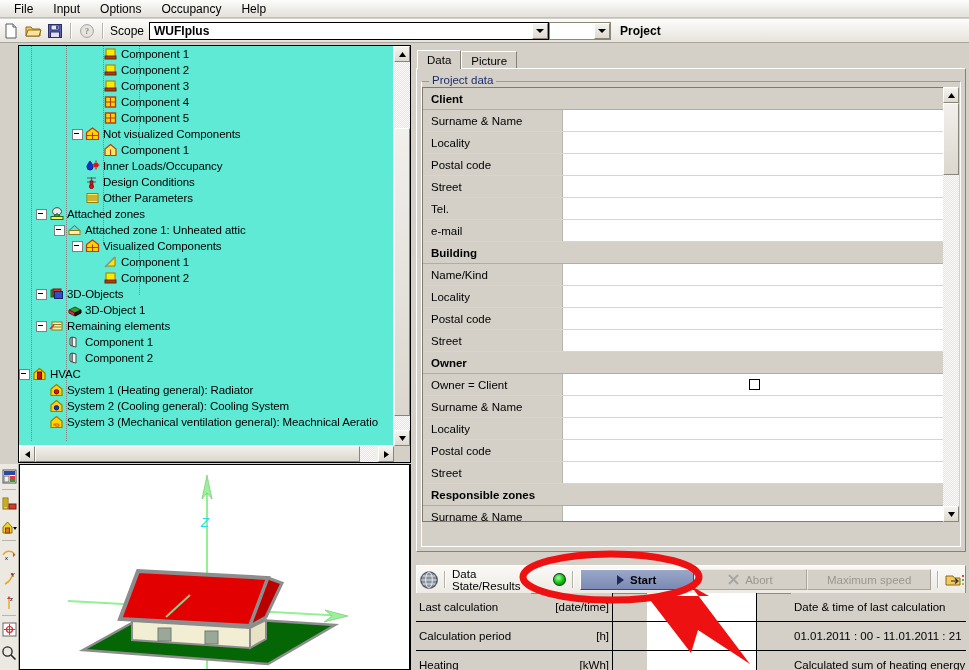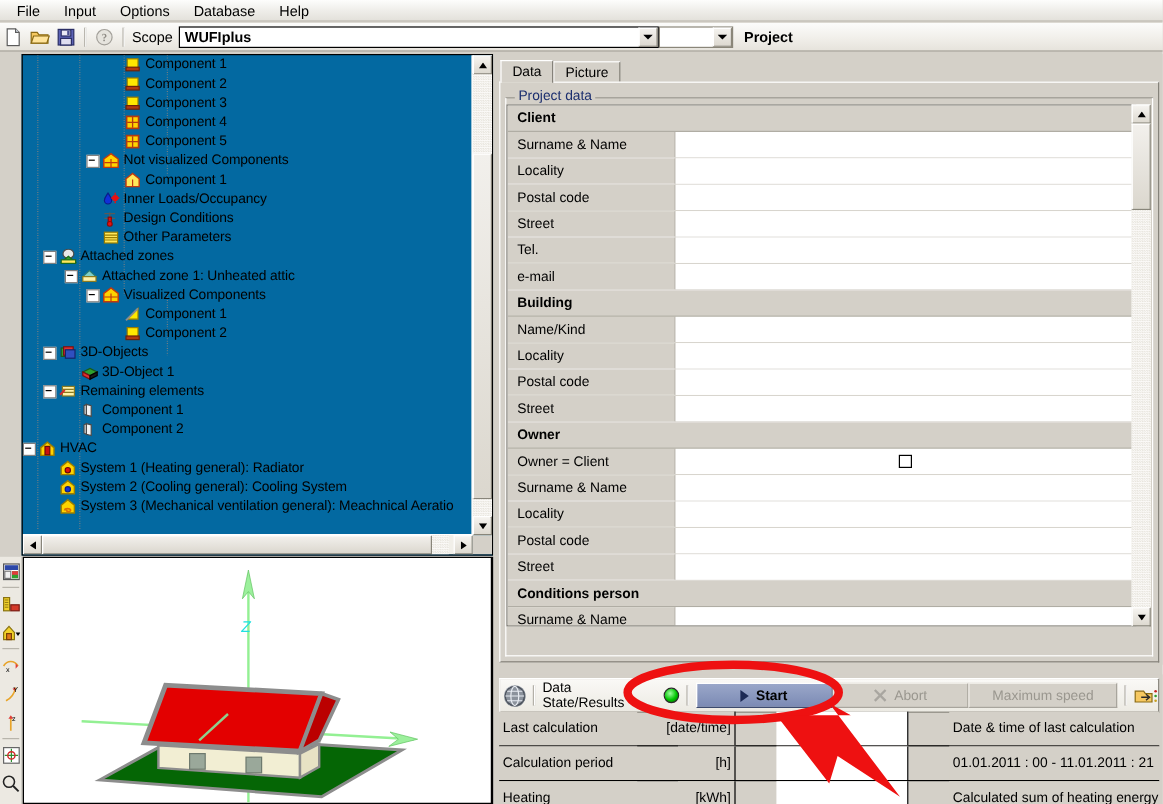--- a/index.html
+++ b/index.html
@@ -44,21 +44,21 @@
   }
   .smallcombo{
     height:18px;width:62px;background:#fff;border:1px solid #8a8679;
     box-sizing:border-box;display:flex;align-items:center;justify-content:flex-end;
   }
   .projtitle{font-size:12px;font-weight:bold;padding-left:9px;}
 
   
   .treepanel{
     position:absolute;left:18px;top:45px;width:393px;height:418px;
-    background:#0369a1;border:1px solid #000;box-sizing:border-box;overflow:hidden;
+    background:#5eead4;border:1px solid #000;box-sizing:border-box;overflow:hidden;
   }
   .treeinner{position:absolute;left:0;top:0;width:375px;height:395px;overflow:hidden;}
   .trow{height:16px;display:flex;align-items:center;white-space:nowrap;position:relative;}
   .tlabel{font-size:11.5px;color:#000;padding-left:3px;letter-spacing:-0.1px;}
   .tico{width:15px;height:14px;position:relative;flex:none;}
   .expander{
     width:9px;height:9px;border:1px solid #808080;background:#fff;
     position:relative;flex:none;margin-right:2px;
   }
   .expander:before{
@@ -169,21 +169,21 @@
 </style>
 </head>
 <body>
 
 <div id="app">
 
   <div class="menubar">
     <div class="menuitem">File</div>
     <div class="menuitem">Input</div>
     <div class="menuitem">Options</div>
-    <div class="menuitem">Database</div>
+    <div class="menuitem">Occupancy</div>
     <div class="menuitem">Help</div>
   </div>
 
   <div class="toolbar">
     <div class="tbtn">
       <svg width="16" height="16" viewBox="0 0 16 16">
         <path d="M3 1h7l3 3v11H3z" fill="#fff" stroke="#5c5c5c" stroke-width="1"></path>
         <path d="M10 1v3h3" fill="#dfe7f2" stroke="#5c5c5c" stroke-width="1"></path>
       </svg>
     </div>
@@ -641,21 +641,21 @@
             </div>
             <div class="grow">
               <div class="glabel">Postal code</div>
               <div class="gval" style="justify-content: flex-start; padding-left: 4px;"></div>
             </div>
             <div class="grow">
               <div class="glabel">Street</div>
               <div class="gval" style="justify-content: flex-start; padding-left: 4px;"></div>
             </div>
             <div class="grow gsec">
-              <span>Conditions person</span>
+              <span>Responsible zones</span>
             </div>
             <div class="grow">
               <div class="glabel">Surname &amp; Name</div>
               <div class="gval" style="justify-content: flex-start; padding-left: 4px;"></div>
             </div>
           </div>
 
         <div class="formsbV">
           <div class="sbBtn">
             <svg width="7" height="5" viewBox="0 0 7 5">

